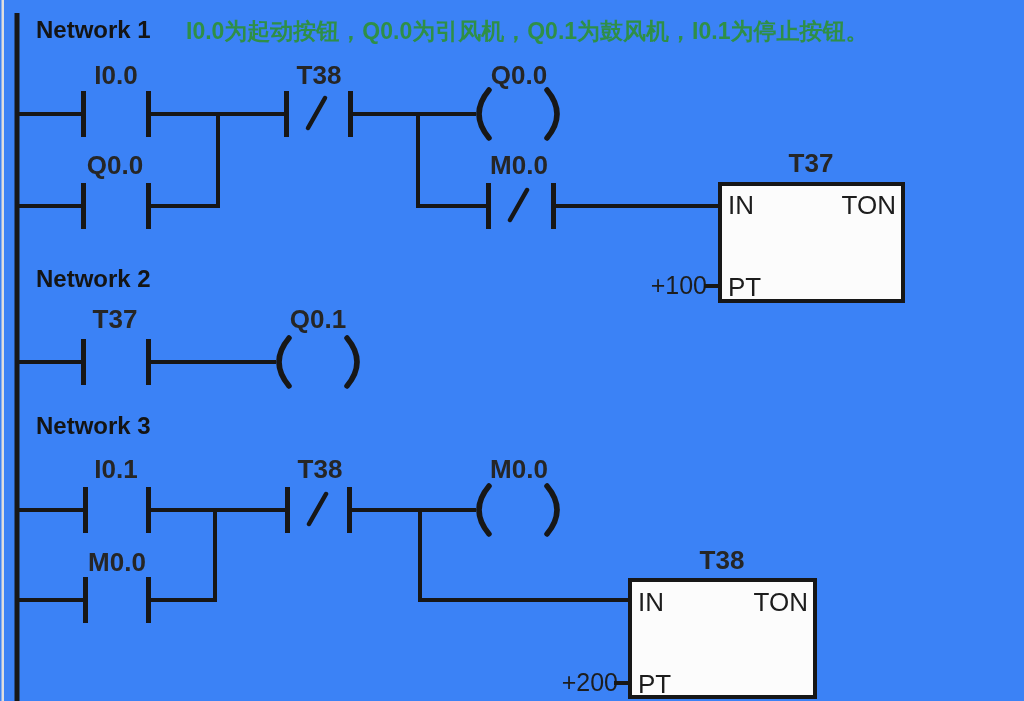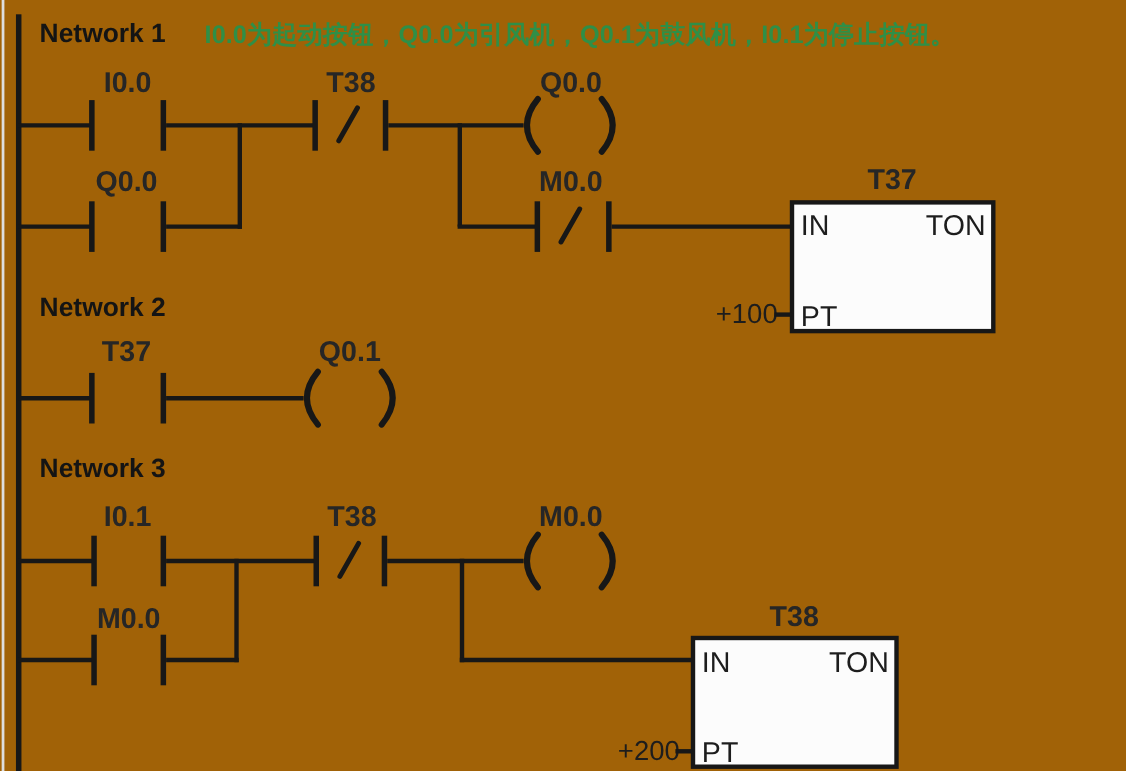--- a/index.html
+++ b/index.html
@@ -1,16 +1,16 @@
 <!DOCTYPE html>
 <html><head>
 <meta charset="utf-8">
 <style>
   html,body{margin:0;padding:0;background:#ffffff;}
-  #screen{position:relative;width:1024px;height:701px;background:#a16207;overflow:hidden;
+  #screen{position:relative;width:1024px;height:701px;background:#3b82f6;overflow:hidden;
           font-family:"Liberation Sans", sans-serif;}
   svg{display:block;}
   .lbl   { font-family:"Liberation Sans",sans-serif; font-size:26px; font-weight:600; fill:#262626; }
   .title { font-family:"Liberation Sans",sans-serif; font-size:24px; font-weight:700; fill:#141414; }
   .comment{font-family:"Liberation Sans",sans-serif; font-size:23px; font-weight:700; }
   .boxlbl{ font-family:"Liberation Sans",sans-serif; font-size:26px; font-weight:500; fill:#1d1d1d; }
   .preset{ font-family:"Liberation Sans",sans-serif; font-size:25px; font-weight:500; fill:#1d1d1d; }
   .wire  { stroke:#171717; stroke-width:4; fill:none; }
   .slash { stroke:#171717; stroke-width:4.5; stroke-linecap:round; fill:none; }
   .paren { stroke:#171717; stroke-width:5.5; stroke-linecap:round; fill:none; }

